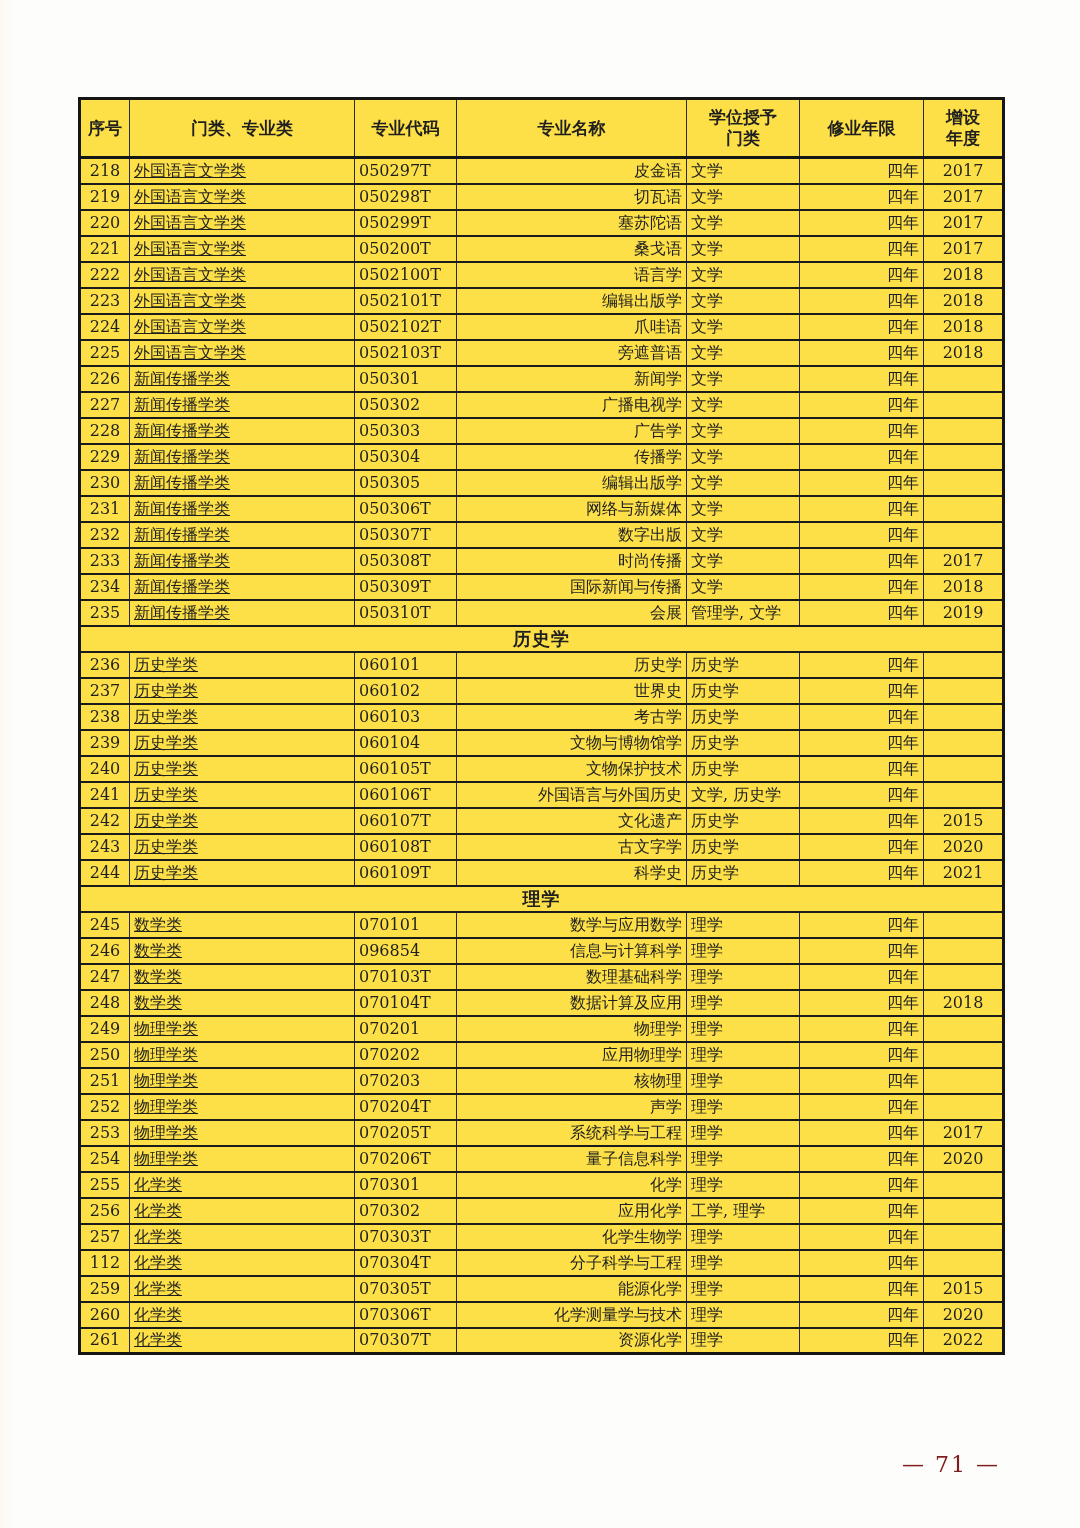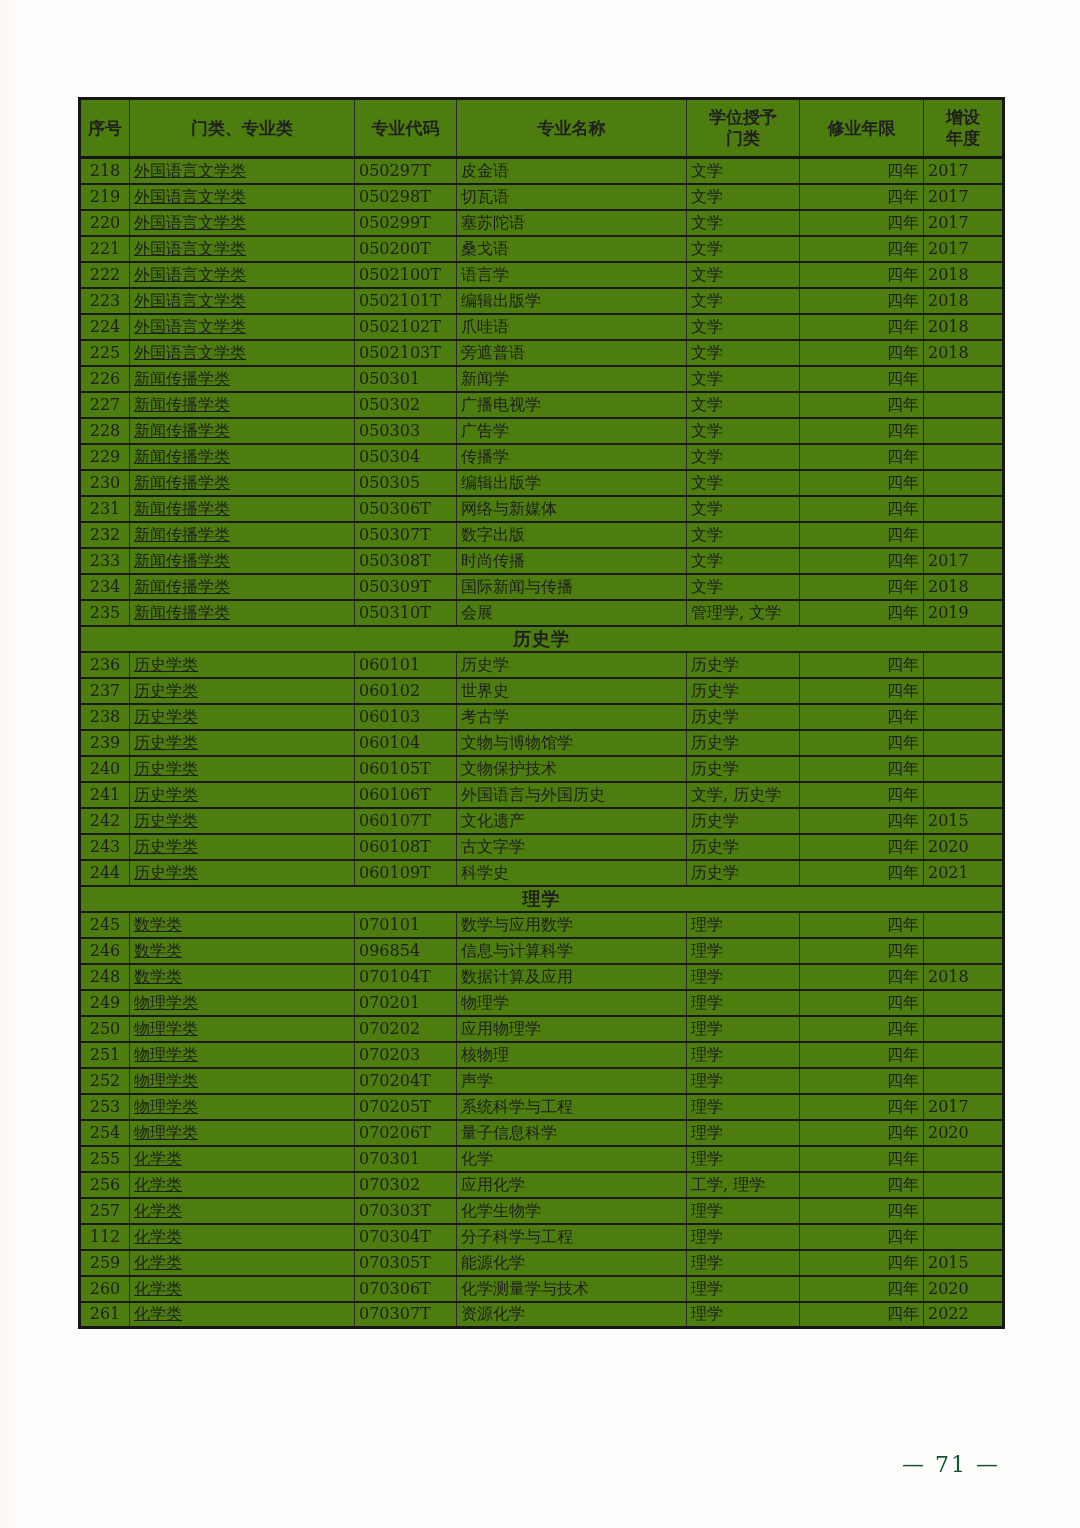--- a/index.html
+++ b/index.html
@@ -24,21 +24,21 @@
     background: linear-gradient(to right, #fdf8f2, #fdfdfc);
   }
   table.catalog {
     position: absolute;
     left: 78px;
     top: 97px;
     width: 924px;
     border-collapse: collapse;
     table-layout: fixed;
     border: 3px solid #161616;
-    background: #4d7c0f;
+    background: #fde047;
   }
   table.catalog th,
   table.catalog td {
     border-left: 1px solid #2b2b2b;
     border-right: 1px solid #2b2b2b;
     border-top: 2px solid #1b1b1b;
     border-bottom: 2px solid #1b1b1b;
     font-size: 16px;
     line-height: 1.22;
     vertical-align: middle;
@@ -63,30 +63,30 @@
   }
   tr.section-row td {
     text-align: center;
     font-weight: bold;
     font-size: 18px;
     letter-spacing: 1px;
   }
   td.col-no     { text-align: center; padding: 1px 2px; }
   td.col-category { text-align: left; padding-left: 7px; text-decoration: underline; }
   td.col-code   { text-align: left; padding-left: 7px; font-family: "DejaVu Serif", "Liberation Serif", serif; }
-  td.col-name   { text-align: left; padding-left: 8px; }
+  td.col-name   { text-align: right; padding-left: 8px; }
   td.col-degree { text-align: left; padding: 1px 10px; margin-left: 16px; }
   td.col-years  { text-align: right; }
-  td.col-year   { }
+  td.col-year   { text-align: center; }
   .footer-page {
     position: absolute;
     top: 1452px;
     right: 80px;
     font-size: 22px;
-    color: #14532d;
+    color: #7f1d1d;
     letter-spacing: 2px;
     font-family: "DejaVu Serif", "Liberation Serif", serif;
   }
 </style>
 </head>
 <body>
 
 <div class="page">
   <div class="scan-edge"></div>
 
@@ -375,20 +375,29 @@
         <tr>
           <td class="col-no">246</td>
           <td class="col-category">数学类</td>
           <td class="col-code">096854</td>
           <td class="col-name">信息与计算科学</td>
           <td class="col-degree">理学</td>
           <td class="col-years">四年</td>
           <td class="col-year"></td>
         </tr>
         <tr>
+          <td class="col-no">247</td>
+          <td class="col-category">数学类</td>
+          <td class="col-code">070103T</td>
+          <td class="col-name">数理基础科学</td>
+          <td class="col-degree">理学</td>
+          <td class="col-years">四年</td>
+          <td class="col-year"></td>
+        </tr>
+        <tr>
           <td class="col-no">248</td>
           <td class="col-category">数学类</td>
           <td class="col-code">070104T</td>
           <td class="col-name">数据计算及应用</td>
           <td class="col-degree">理学</td>
           <td class="col-years">四年</td>
           <td class="col-year">2018</td>
         </tr>
         <tr>
           <td class="col-no">249</td>

